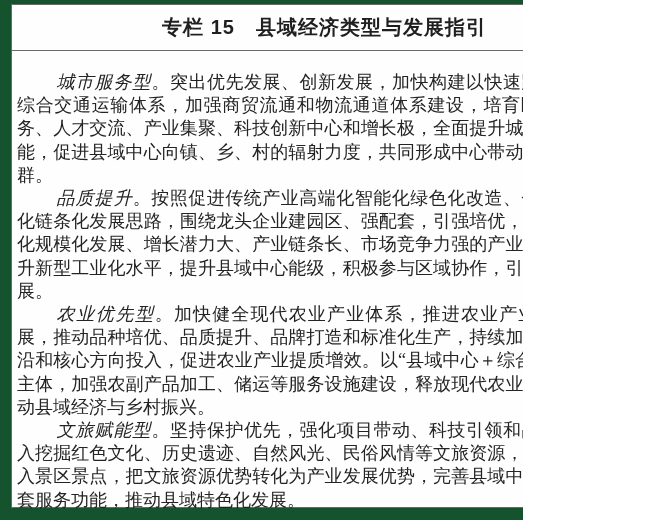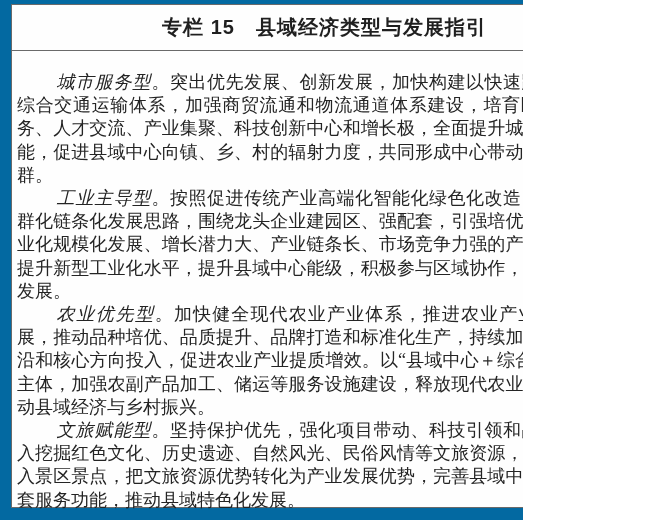--- a/index.html
+++ b/index.html
@@ -4,21 +4,21 @@
 <style>
   html, body {
     margin: 0;
     padding: 0;
     background: #ffffff;
   }
   .page {
     position: relative;
     width: 523px;
     height: 520px;
-    background: #0369a1;
+    background: #14532d;
     overflow: hidden;
     font-family: "Liberation Serif", "DejaVu Serif", serif;
   }
   .panel {
     position: absolute;
     left: 11px;
     top: 4px;
     width: 627px;
     height: 504px;
     border: 1px solid #6a6a6a;
@@ -66,21 +66,21 @@
   <div class="panel">
 
     <div class="panel-title-bar">
       <div class="panel-title">专栏 15　县域经济类型与发展指引</div>
     </div>
 
     <div class="panel-body">
 
       <p><span class="type-term">城市服务型</span><span>。突出优先发展、创新发展，加快构建以快速路网为基础的综合交通运输体系，加强商贸流通和物流通道体系建设，培育区域性金融服务、人才交流、产业集聚、科技创新中心和增长极，全面提升城市综合服务功能，促进县域中心向镇、乡、村的辐射力度，共同形成中心带动的县域城镇集群。</span></p>
 
-      <p><span class="type-term">工业主导型</span><span>。按照促进传统产业高端化智能化绿色化改造、优势产业集群化链条化发展思路，围绕龙头企业建园区、强配套，引强培优，推进农业产业化规模化发展、增长潜力大、产业链条长、市场竞争力强的产业集群，大幅提升新型工业化水平，提升县域中心能级，积极参与区域协作，引领区域整体发展。</span></p>
+      <p><span class="type-term">品质提升</span><span>。按照促进传统产业高端化智能化绿色化改造、优势产业集群化链条化发展思路，围绕龙头企业建园区、强配套，引强培优，推进农业产业化规模化发展、增长潜力大、产业链条长、市场竞争力强的产业集群，大幅提升新型工业化水平，提升县域中心能级，积极参与区域协作，引领区域整体发展。</span></p>
 
       <p><span class="type-term">农业优先型</span><span>。加快健全现代农业产业体系，推进农业产业化规模化发展，推动品种培优、品质提升、品牌打造和标准化生产，持续加强农业产业前沿和核心方向投入，促进农业产业提质增效。以“县域中心＋综合型重点镇”为主体，加强农副产品加工、储运等服务设施建设，释放现代农业发展潜力，推动县域经济与乡村振兴。</span></p>
 
       <p><span class="type-term">文旅赋能型</span><span>。坚持保护优先，强化项目带动、科技引领和品牌打造，深入挖掘红色文化、历史遗迹、自然风光、民俗风情等文旅资源，将文化元素融入景区景点，把文旅资源优势转化为产业发展优势，完善县域中心综合文旅配套服务功能，推动县域特色化发展。</span></p>
 
 
     </div>
   </div>
 </div>
 

